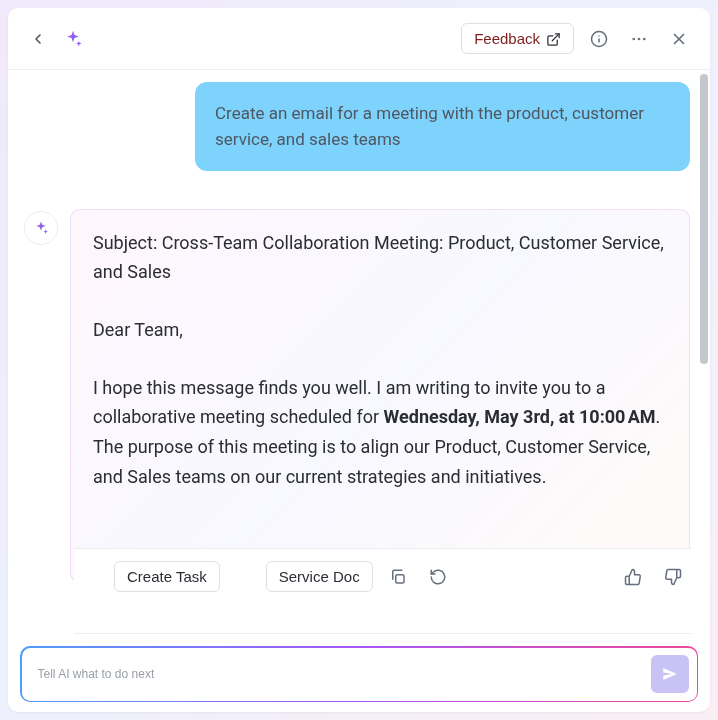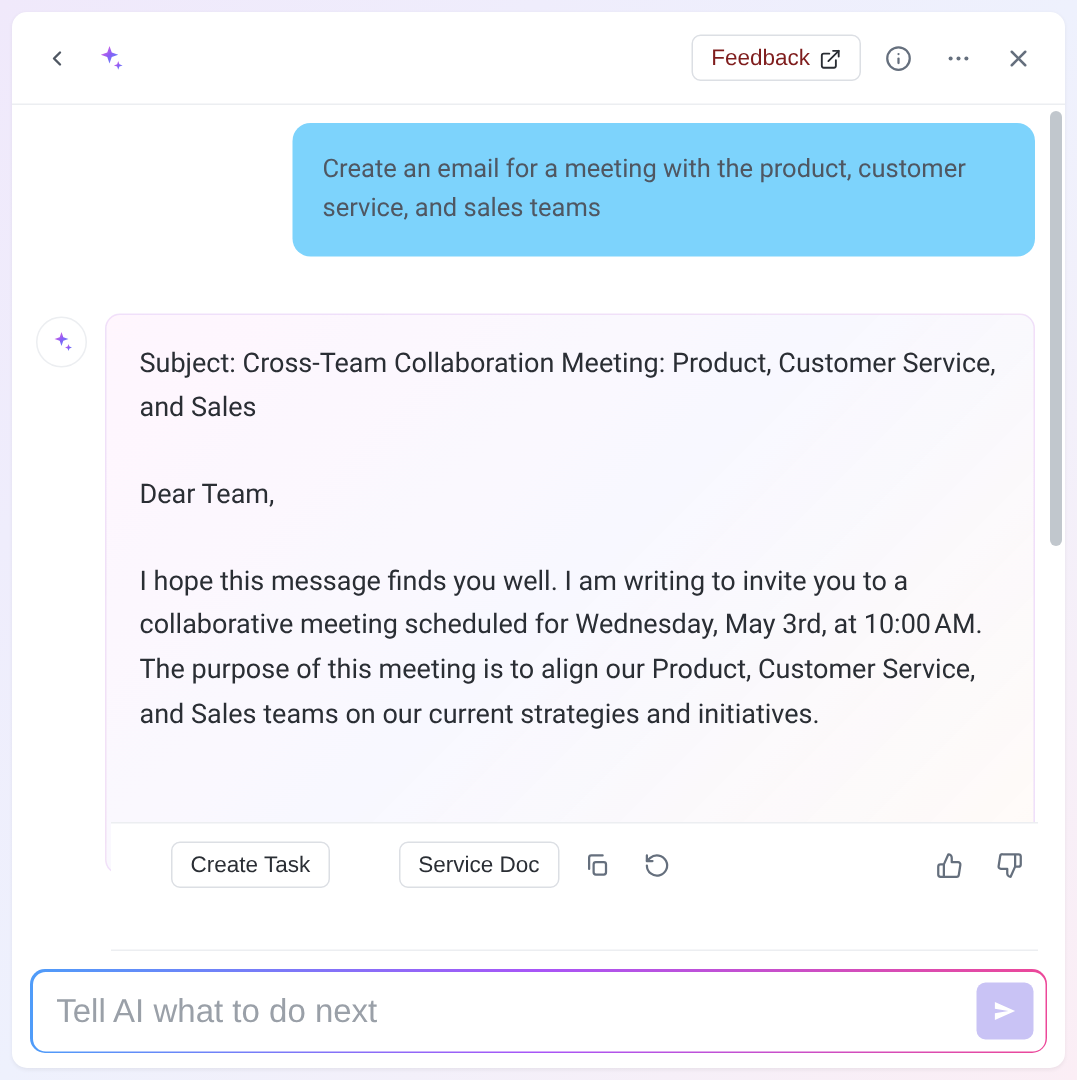--- a/index.html
+++ b/index.html
@@ -123,21 +123,21 @@
       border-radius: 10px;
       padding: 18px 22px 90px 22px;
       font-size: 18px;
       color: #2a2e34;
       line-height: 1.65;
       position: relative;
       min-height: 332px;
     }
     .ai-response .subject { margin-bottom: 28px; }
     .ai-response .greeting { margin-bottom: 28px; }
-    .bold { font-weight: 400; }
+    .bold { font-weight: 700; }
     .action-bar {
       position: absolute;
       bottom: 112px;
       left: 66px;
       right: 18px;
       background: #fff;
       border-top: 1px solid #eceef1;
       padding: 12px 4px 8px 4px;
       display: flex;
       align-items: center;
@@ -176,21 +176,21 @@
       background: #fff;
       border-radius: 8.5px;
       display: flex;
       align-items: center;
       padding: 0 8px 0 16px;
     }
     .text-input {
       flex: 1;
       border: none;
       outline: none;
-      font-size: 22px;
+      font-size: 12px;
       color: #2a2e34;
       background: transparent;
     }
     .text-input::placeholder { color: #9aa0a8; }
     .send-btn {
       width: 38px; height: 38px;
       border-radius: 6px;
       background: #c9c3f5;
       display: flex; align-items: center; justify-content: center;
       cursor: pointer;

